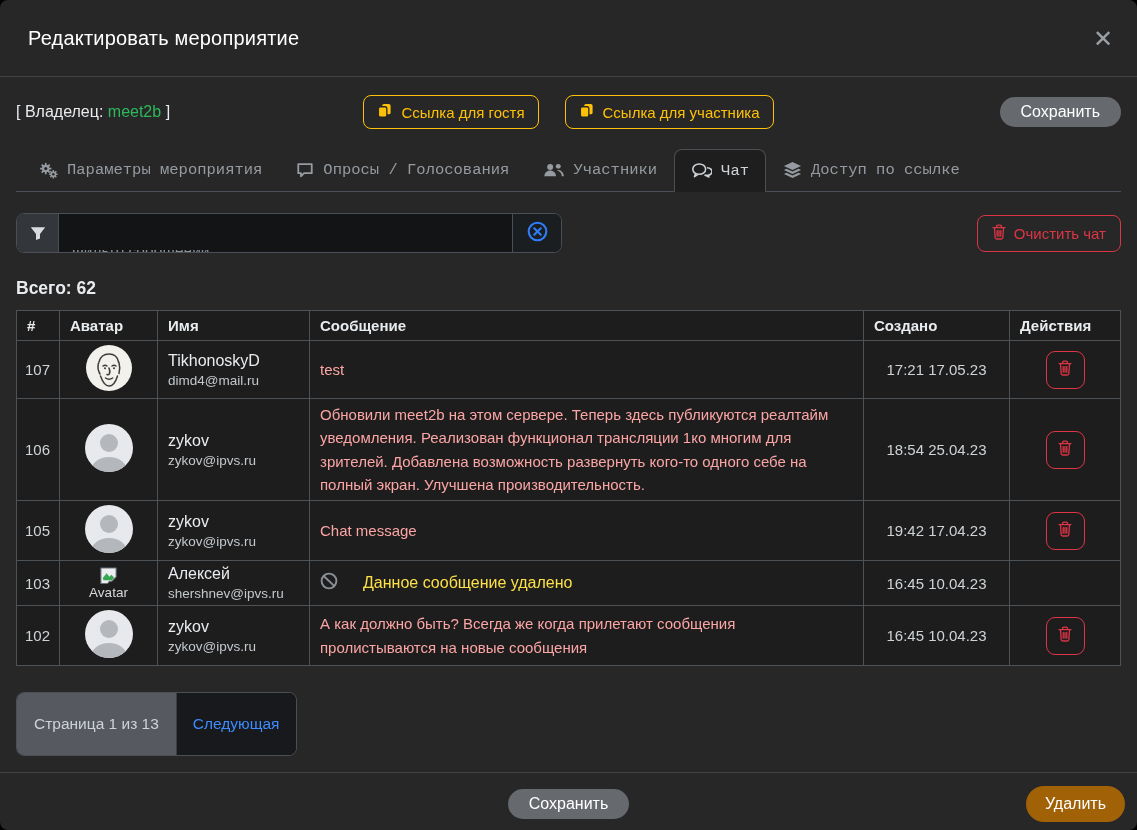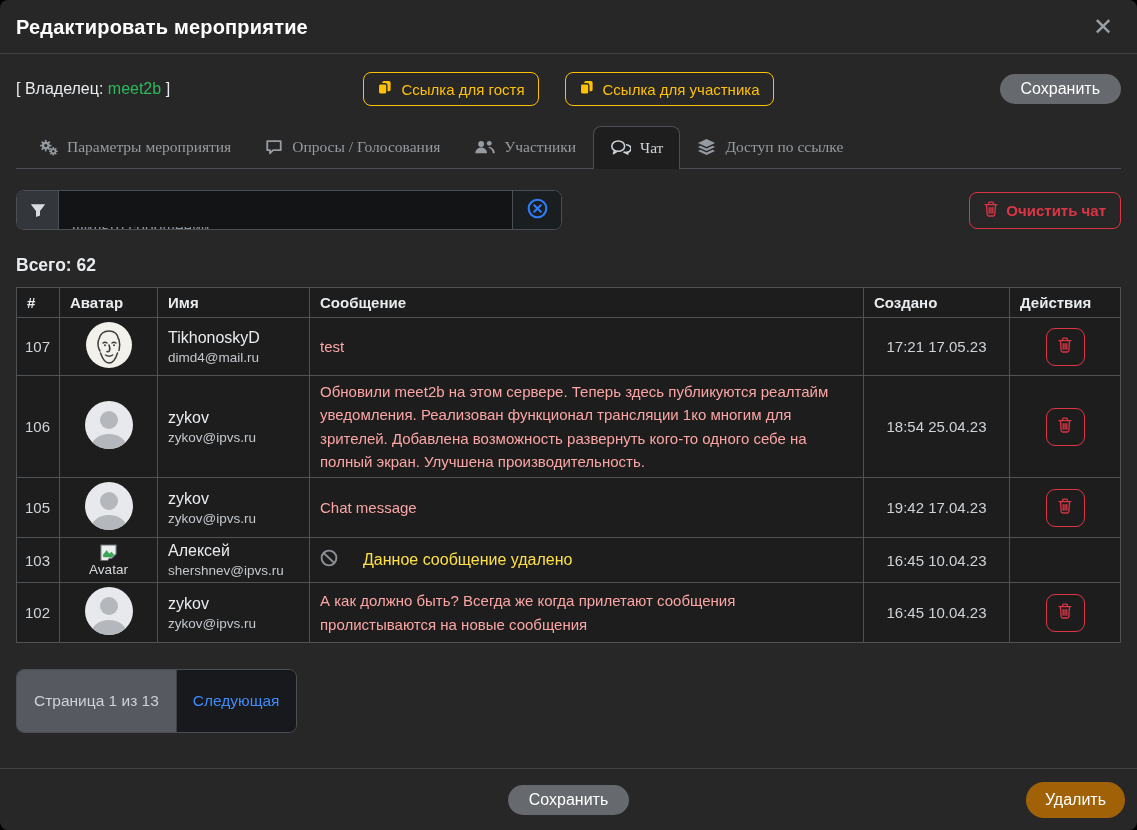--- a/index.html
+++ b/index.html
@@ -11,21 +11,21 @@
   }
   .modal {
     position:absolute; inset:0; background:#272727;
     border-radius:8px; display:flex; flex-direction:column; overflow:hidden;
   }
   
   .modal-header {
     display:flex; justify-content:space-between; align-items:center;
     padding:15px 24px 14px 16px; border-bottom:1px solid #3e4347;
   }
-  .modal-title { font-size:20px; font-weight:700; color:#fff; margin:0; letter-spacing:.2px; }
+  .modal-title { font-size:20px; font-weight:400; color:#fff; margin:12px; letter-spacing:.2px; }
   .close-btn { background:none; border:none; color:#9aa0a6; font-size:24px; line-height:1; cursor:pointer; padding:0; font-weight:300; }
   
   .modal-body { flex:1; padding:16px; display:flex; flex-direction:column; }
   .owner-bar { display:flex; align-items:center; margin:2px 0 20px; }
   .owner-text { flex:1; font-size:16px; color:#e9ecef; white-space:nowrap; }
   .owner-name { color:#2eb85c; }
   .link-btns { display:flex; gap:26px; }
   .btn-yellow {
     display:inline-flex; align-items:center; gap:9px;
     background:transparent; border:1px solid #ffc107; color:#ffc107;
@@ -35,38 +35,38 @@
   .save-wrap { flex:1; text-align:right; }
   .btn-gray-pill {
     background:#66696d; color:#fff; border:none; border-radius:20px;
     padding:6px 21px; font-size:16px; cursor:pointer; font-family:inherit;
   }
   
   .tabs { display:flex; align-items:stretch; border-bottom:1px solid #494f54; padding:0 6px; margin-bottom:21px; }
   .tab {
     display:flex; align-items:center; gap:9px; padding:11px 16px 12px;
     color:#959ba0; font-size:15.5px; cursor:pointer; white-space:nowrap;
-    border:1px solid transparent; border-bottom:none; background:transparent; font-family:Liberation Serif, serif;
+    border:1px solid transparent; border-bottom:none; background:transparent; font-family:Liberation Mono, monospace;
   }
   .tab .ticon { display:inline-flex; color:inherit; }
   .tab.active {
     color:#ced3d7; background:#1e1e1e; border-color:#494f54;
     border-radius:8px 8px 0 0; margin-bottom:-1px;
   }
   
   .filter-row { display:flex; justify-content:space-between; align-items:center; margin-bottom:25px; }
   .input-group { display:flex; width:546px; height:40px; border:1px solid #494f54; border-radius:8px; overflow:hidden; background:#121416; }
   .ig-addon { width:42px; display:flex; align-items:center; justify-content:center; background:#33373b; border-right:1px solid #494f54; flex:none; }
   .filter-input { flex:1; background:#121416; border:none; color:#cfd4d8; font-size:15.5px; padding:0 13px; outline:none; font-family:inherit; min-width:0;margin-top:36px; }
   .filter-input::placeholder { color:#8b9095; }
   .ig-clear { width:49px; flex:none; display:flex; align-items:center; justify-content:center; background:#1b1e21; border:none; border-left:1px solid #494f54; cursor:pointer; }
   .btn-clear-chat {
     display:inline-flex; align-items:center; gap:8px; color:#dc3545;
     border:1px solid #dc3545; background:transparent; border-radius:8px;
-    padding:8px 14px; font-size:15px; cursor:pointer; font-family:inherit;font-weight:bold;
+    padding:8px 14px; font-size:15px; cursor:pointer; font-family:inherit;
   }
   
   .total { font-size:17.5px; font-weight:700; color:#e9ecef; margin:0 0 11px; }
   
   table { width:100%; border-collapse:collapse; table-layout:fixed; background:#1d1d1d; }
   th, td { border:1px solid #4d5256; }
   th { font-size:15px; font-weight:700; color:#e9ecef; text-align:left; padding:6px 10px; }
   td { padding:4px 10px; vertical-align:middle; font-size:15px; }
   td.c-num { color:#cfd4d8; padding-left:8px; }
   td.c-avatar { text-align:center; }

